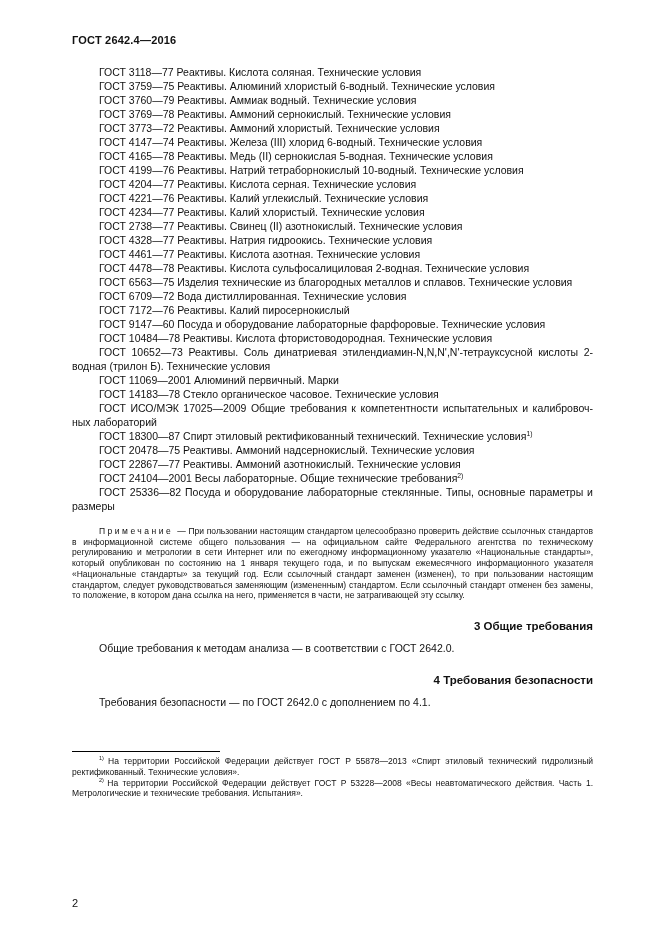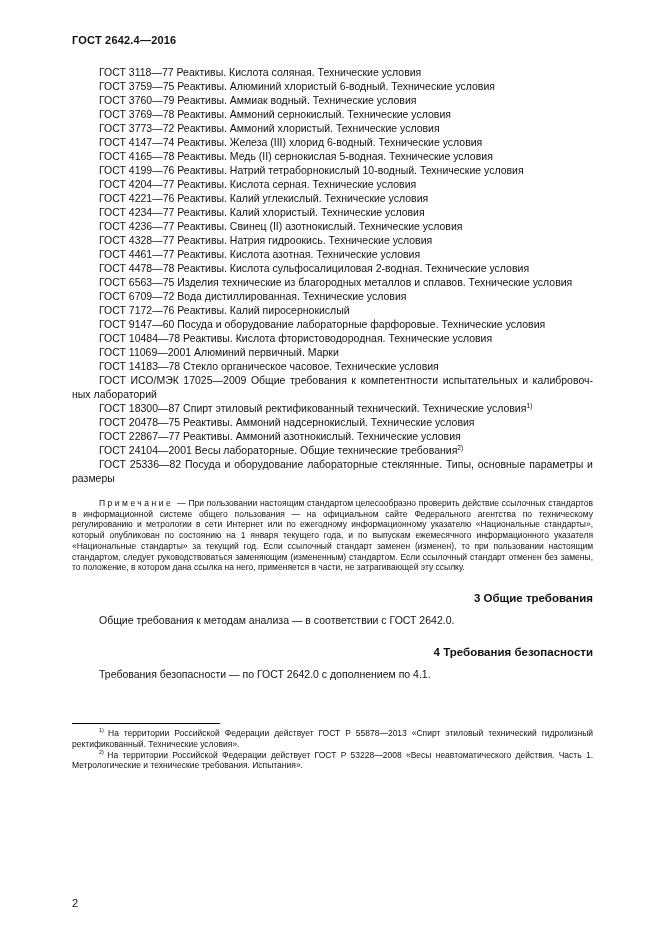--- a/index.html
+++ b/index.html
@@ -71,29 +71,30 @@
       <p class="ref">ГОСТ 3759—75 Реактивы. Алюминий хлористый 6-водный. Технические условия</p>
       <p class="ref">ГОСТ 3760—79 Реактивы. Аммиак водный. Технические условия</p>
       <p class="ref">ГОСТ 3769—78 Реактивы. Аммоний сернокислый. Технические условия</p>
       <p class="ref">ГОСТ 3773—72 Реактивы. Аммоний хлористый. Технические условия</p>
       <p class="ref">ГОСТ 4147—74 Реактивы. Железа (III) хлорид 6-водный. Технические условия</p>
       <p class="ref">ГОСТ 4165—78 Реактивы. Медь (II) сернокислая 5-водная. Технические условия</p>
       <p class="ref">ГОСТ 4199—76 Реактивы. Натрий тетраборнокислый 10-водный. Технические условия</p>
       <p class="ref">ГОСТ 4204—77 Реактивы. Кислота серная. Технические условия</p>
       <p class="ref">ГОСТ 4221—76 Реактивы. Калий углекислый. Технические условия</p>
       <p class="ref">ГОСТ 4234—77 Реактивы. Калий хлористый. Технические условия</p>
-      <p class="ref">ГОСТ 4236—77 Реактивы. Свинец (II) азотнокислый. Технические условия</p>
+      <p class="ref">ГОСТ 2738—77 Реактивы. Свинец (II) азотнокислый. Технические условия</p>
       <p class="ref">ГОСТ 4328—77 Реактивы. Натрия гидроокись. Технические условия</p>
       <p class="ref">ГОСТ 4461—77 Реактивы. Кислота азотная. Технические условия</p>
       <p class="ref">ГОСТ 4478—78 Реактивы. Кислота сульфосалициловая 2-водная. Технические условия</p>
       <p class="ref">ГОСТ 6563—75 Изделия технические из благородных металлов и сплавов. Технические условия</p>
       <p class="ref">ГОСТ 6709—72 Вода дистиллированная. Технические условия</p>
       <p class="ref">ГОСТ 7172—76 Реактивы. Калий пиросернокислый</p>
       <p class="ref">ГОСТ 9147—60 Посуда и оборудование лабораторные фарфоровые. Технические условия</p>
       <p class="ref">ГОСТ 10484—78 Реактивы. Кислота фтористоводородная. Технические условия</p>
+      <p class="ref">ГОСТ 10652—73 Реактивы. Соль динатриевая этилендиамин-N,N,N',N'-тетрауксусной кислоты 2-водная (трилон Б). Технические условия</p>
       <p class="ref">ГОСТ 11069—2001 Алюминий первичный. Марки</p>
       <p class="ref">ГОСТ 14183—78 Стекло органическое часовое. Технические условия</p>
       <p class="ref">ГОСТ ИСО/МЭК 17025—2009 Общие требования к компетентности испытательных и калибровоч­ных лабораторий</p>
       <p class="ref">ГОСТ 18300—87 Спирт этиловый ректификованный технический. Технические условия<sup>1)</sup></p>
       <p class="ref">ГОСТ 20478—75 Реактивы. Аммоний надсернокислый. Технические условия</p>
       <p class="ref">ГОСТ 22867—77 Реактивы. Аммоний азотнокислый. Технические условия</p>
       <p class="ref">ГОСТ 24104—2001 Весы лабораторные. Общие технические требования<sup>2)</sup></p>
       <p class="ref">ГОСТ 25336—82 Посуда и оборудование лабораторные стеклянные. Типы, основные параметры и размеры</p>
     </div>
 

